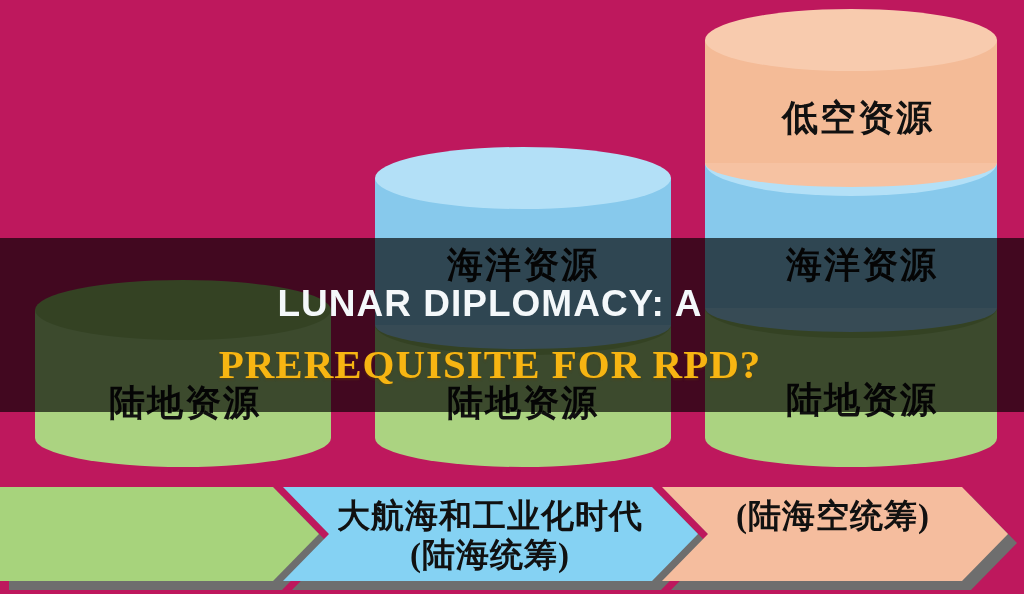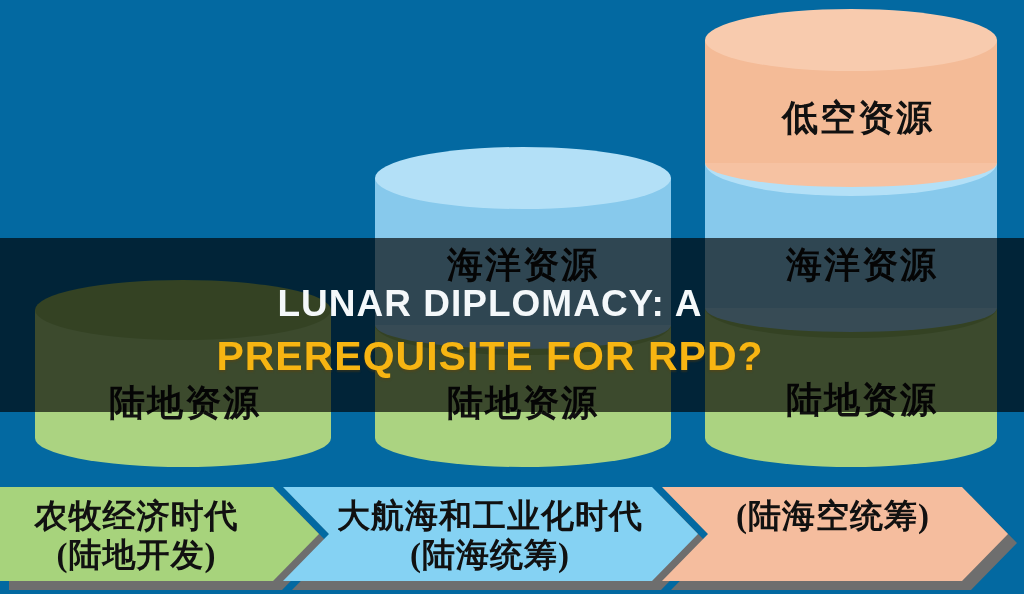--- a/index.html
+++ b/index.html
@@ -1,21 +1,21 @@
 <!DOCTYPE html>
 <html><head>
 <meta charset="utf-8">
 <style>
   html, body { margin: 0; padding: 0; background: #ffffff; }
   #scene {
     position: relative;
     width: 1024px;
     height: 594px;
     overflow: hidden;
-    background: #0369a1;
+    background: #be185d;
     font-family: "Liberation Sans", sans-serif;
   }
   #shapes { position: absolute; left: 0; top: 0; z-index: 1; }
   .cjk-label {
     position: absolute;
     transform: translate(-50%, -50%);
     color: #111111;
     font-family: "Liberation Serif", "DejaVu Serif", serif;
     font-weight: 600;
     white-space: nowrap;
@@ -43,22 +43,23 @@
     color: #f4f8fa;
     letter-spacing: 1px;
     line-height: 34px;
   }
   #title-line-2 {
     font-size: 41px;
     font-weight: bold;
     color: #f7b512;
     letter-spacing: 1px;
     line-height: 44px;
-    margin-top: 13px;
+    margin-top: 21px;
     text-shadow: 0 2px 2px rgba(105,65,0,0.35);
+    font-family: Liberation Serif, serif;
   }
   .era-label {
     position: absolute;
     top: 497px;
     text-align: center;
     z-index: 5;
     color: #111111;
     font-family: "Liberation Serif", "DejaVu Serif", serif;
     font-weight: 700;
     font-size: 33px;
@@ -129,24 +130,20 @@
 
   <div class="cjk-label res-label" style="left:862px; top:400px;">陆地资源</div>
 
   <div id="overlay-band"></div>
 
   <div id="title-block">
     <div id="title-line-1">LUNAR DIPLOMACY: A</div>
     <div id="title-line-2">PREREQUISITE FOR RPD?</div>
   </div>
 
-  <div class="era-label" id="era-label-1">
-    <div>农牧经济时代</div>
-    <div>(陆地开发)</div>
-  </div>
   <div class="era-label" id="era-label-2">
     <div>大航海和工业化时代</div>
     <div>(陆海统筹)</div>
   </div>
   <div class="era-label" id="era-label-3">
     <div>(陆海空统筹)</div>
   </div>
 
 </div>
 

